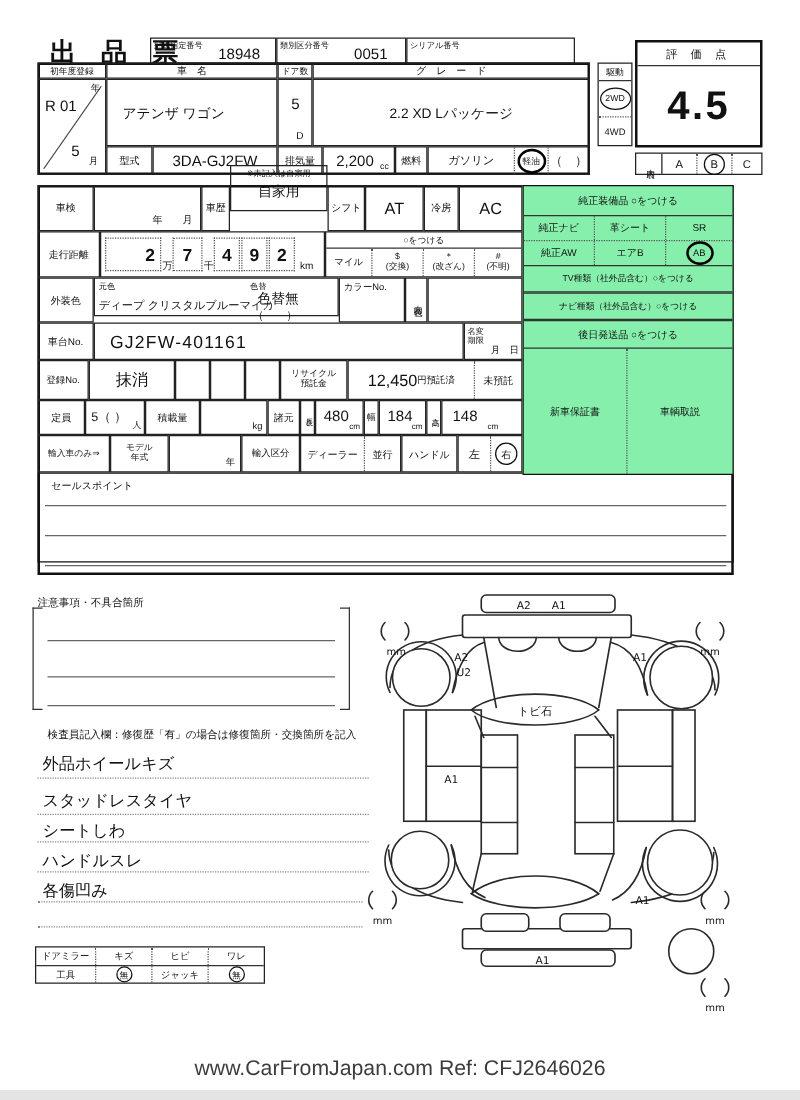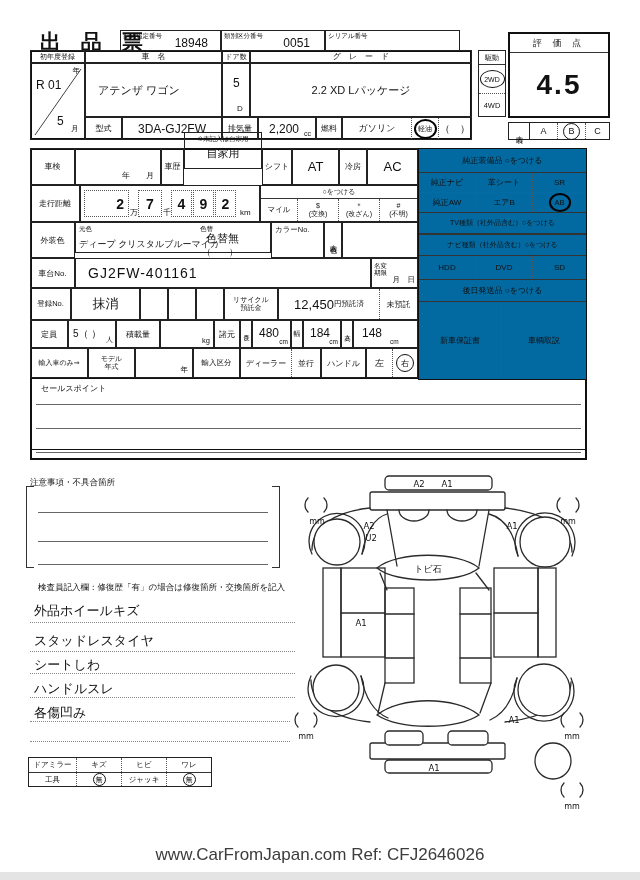--- a/index.html
+++ b/index.html
@@ -45,21 +45,21 @@
     <span class="a f6" style="left:2px;top:1px">類別区分番号</span>
     <span class="a f12" style="right:14px;top:5px">0051</span>
   </div>
   <div class="a b" style="left:325px;top:30px;width:135px;height:21px">
     <span class="a f6" style="left:2px;top:1px">シリアル番号</span>
     <span class="a f12" style="right:12px;top:5px"></span>
   </div>
 
   <div class="a B" style="left:508px;top:32px;width:102px;height:86px">
     <div class="c sb f9" style="height:18px;letter-spacing:4px">評 価 点</div>
-    <div class="c fw" style="height:63px;font-size:28px;letter-spacing:2px">4.5</div>
+    <div class="c fw" style="height:63px;font-size:32px;letter-spacing:2px">4.5</div>
   </div>
   <div class="a b row" style="left:508px;top:122px;width:102px;height:18px">
     <div class="c vert f7" style="width:20px;border-right:1px solid #222">内装</div>
     <div class="c dr f9" style="width:27px">A</div>
     <div class="c dr" style="width:27px">
         <span class="ring f9" style="width:15px;height:15px">B</span>
       </div>
     <div class="c f9" style="flex:1">C</div>
   </div>
 
@@ -231,41 +231,36 @@
       </div>
   </div>
 
   <div class="a" style="left:30px;top:378px;width:557px;height:72px;border:1.5px solid #111">
     <span class="a f8" style="left:10px;top:4px">セールスポイント</span>
   </div>
   <div class="a sl" style="left:36px;top:404px;width:545px;height:1px"></div>
   <div class="a sl" style="left:36px;top:428px;width:545px;height:1px"></div>
   <div class="a sl" style="left:36px;top:452px;width:545px;height:1px"></div>
 
-  <div class="a col" style="left:418px;top:148px;width:169px;height:232px;border:1.5px solid #111;background:#0369a1">
+  <div class="a col" style="left:418px;top:148px;width:169px;height:232px;border:1.5px solid #111;background:#86efac">
     <div class="c f8 sb" style="height:23px">純正装備品 ○をつける</div>
     <div class="row db" style="height:19px">
       <div class="c f8 dr" style="width:56px">純正ナビ</div>
       <div class="c f8 dr" style="width:56px">革シート</div>
       <div class="c f8" style="flex:1">SR</div>
     </div>
     <div class="row" style="height:19px">
       <div class="c f8 dr" style="width:56px">純正AW</div>
       <div class="c f8 dr" style="width:56px">エアB</div>
       <div class="c" style="flex:1">
           <span class="ring2 f75" style="width:18px;height:15px">AB</span>
         </div>
     </div>
     <div class="c f7 st sb" style="height:20px">TV種類（社外品含む）○をつける</div>
     <div class="c f7 st sb" style="height:20px">ナビ種類（社外品含む）○をつける</div>
-    <div class="row db" style="height:22px">
-      <div class="c f8 dr" style="width:56px">HDD</div>
-      <div class="c f8 dr" style="width:56px">DVD</div>
-      <div class="c f8" style="flex:1">SD</div>
-    </div>
     <div class="c f8 st sb" style="height:21px">後日発送品 ○をつける</div>
     <div class="row" style="flex:1">
       <div class="c f8 dr" style="width:82px">新車保証書</div>
       <div class="c f8" style="flex:1">車輌取説</div>
     </div>
   </div>
 
   <span class="a f85" style="left:30px;top:477px">注意事項・不具合箇所</span>
   <div class="a brkL" style="left:26px;top:486px;width:8px;height:82px"></div>
   <div class="a brkR" style="left:272px;top:486px;width:8px;height:82px"></div>

